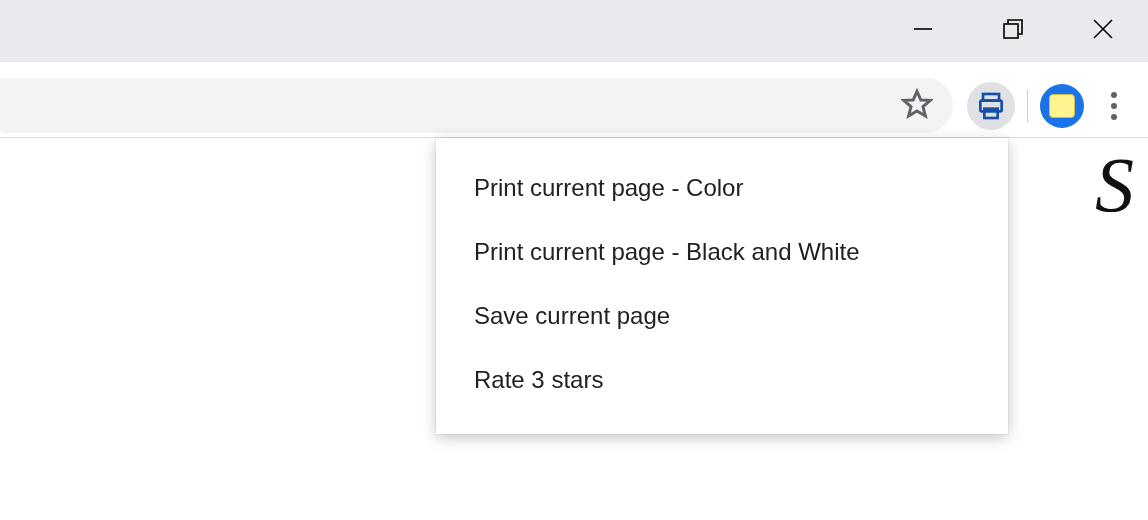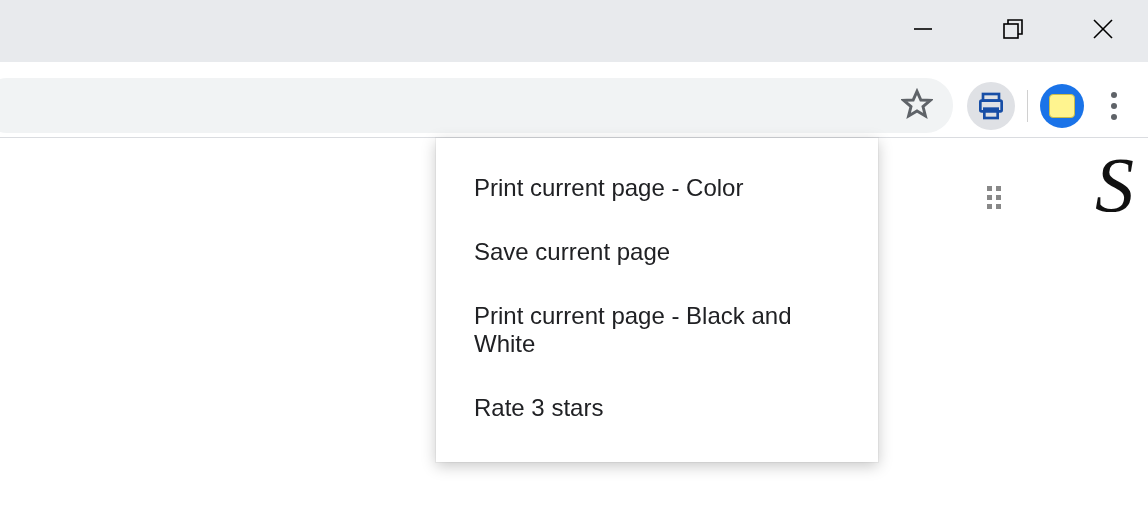--- a/index.html
+++ b/index.html
@@ -29,21 +29,21 @@
     .page-content { position:absolute; top:140px; right:14px; font-family:"Times New Roman",serif; font-style:italic; font-size:78px; color:#111; }
 
     .drag-frag { position:absolute; top:186px; left:987px; display:flex; flex-direction:column; gap:4px;}
     .drag-frag > div{ display:flex; gap:4px;}
     .drag-frag span{ width:5px; height:5px; background:#888;}
 
     
     .menu {
       position:absolute;
       left:436px; top:138px;
-      width:442px;
+      width:572px;
       background:#fff;
       box-shadow:0 4px 14px rgba(0,0,0,.22), 0 0 0 1px rgba(0,0,0,.04);
       padding:18px 0 22px;
     }
     .menu-item {
       padding:18px 38px;
       font-size:24px;
       color:#202124;
       cursor:pointer;
     }
@@ -111,16 +111,16 @@
       <span></span>
     </div>
   <div>
       <span></span>
       <span></span>
     </div>
 </div>
 
 <div class="menu">
   <div class="menu-item">Print current page - Color</div>
+  <div class="menu-item">Print current page - Black and White</div>
   <div class="menu-item">Save current page</div>
-  <div class="menu-item">Print current page - Black and White</div>
   <div class="menu-item">Rate 3 stars</div>
 </div>
 
 </body></html>

